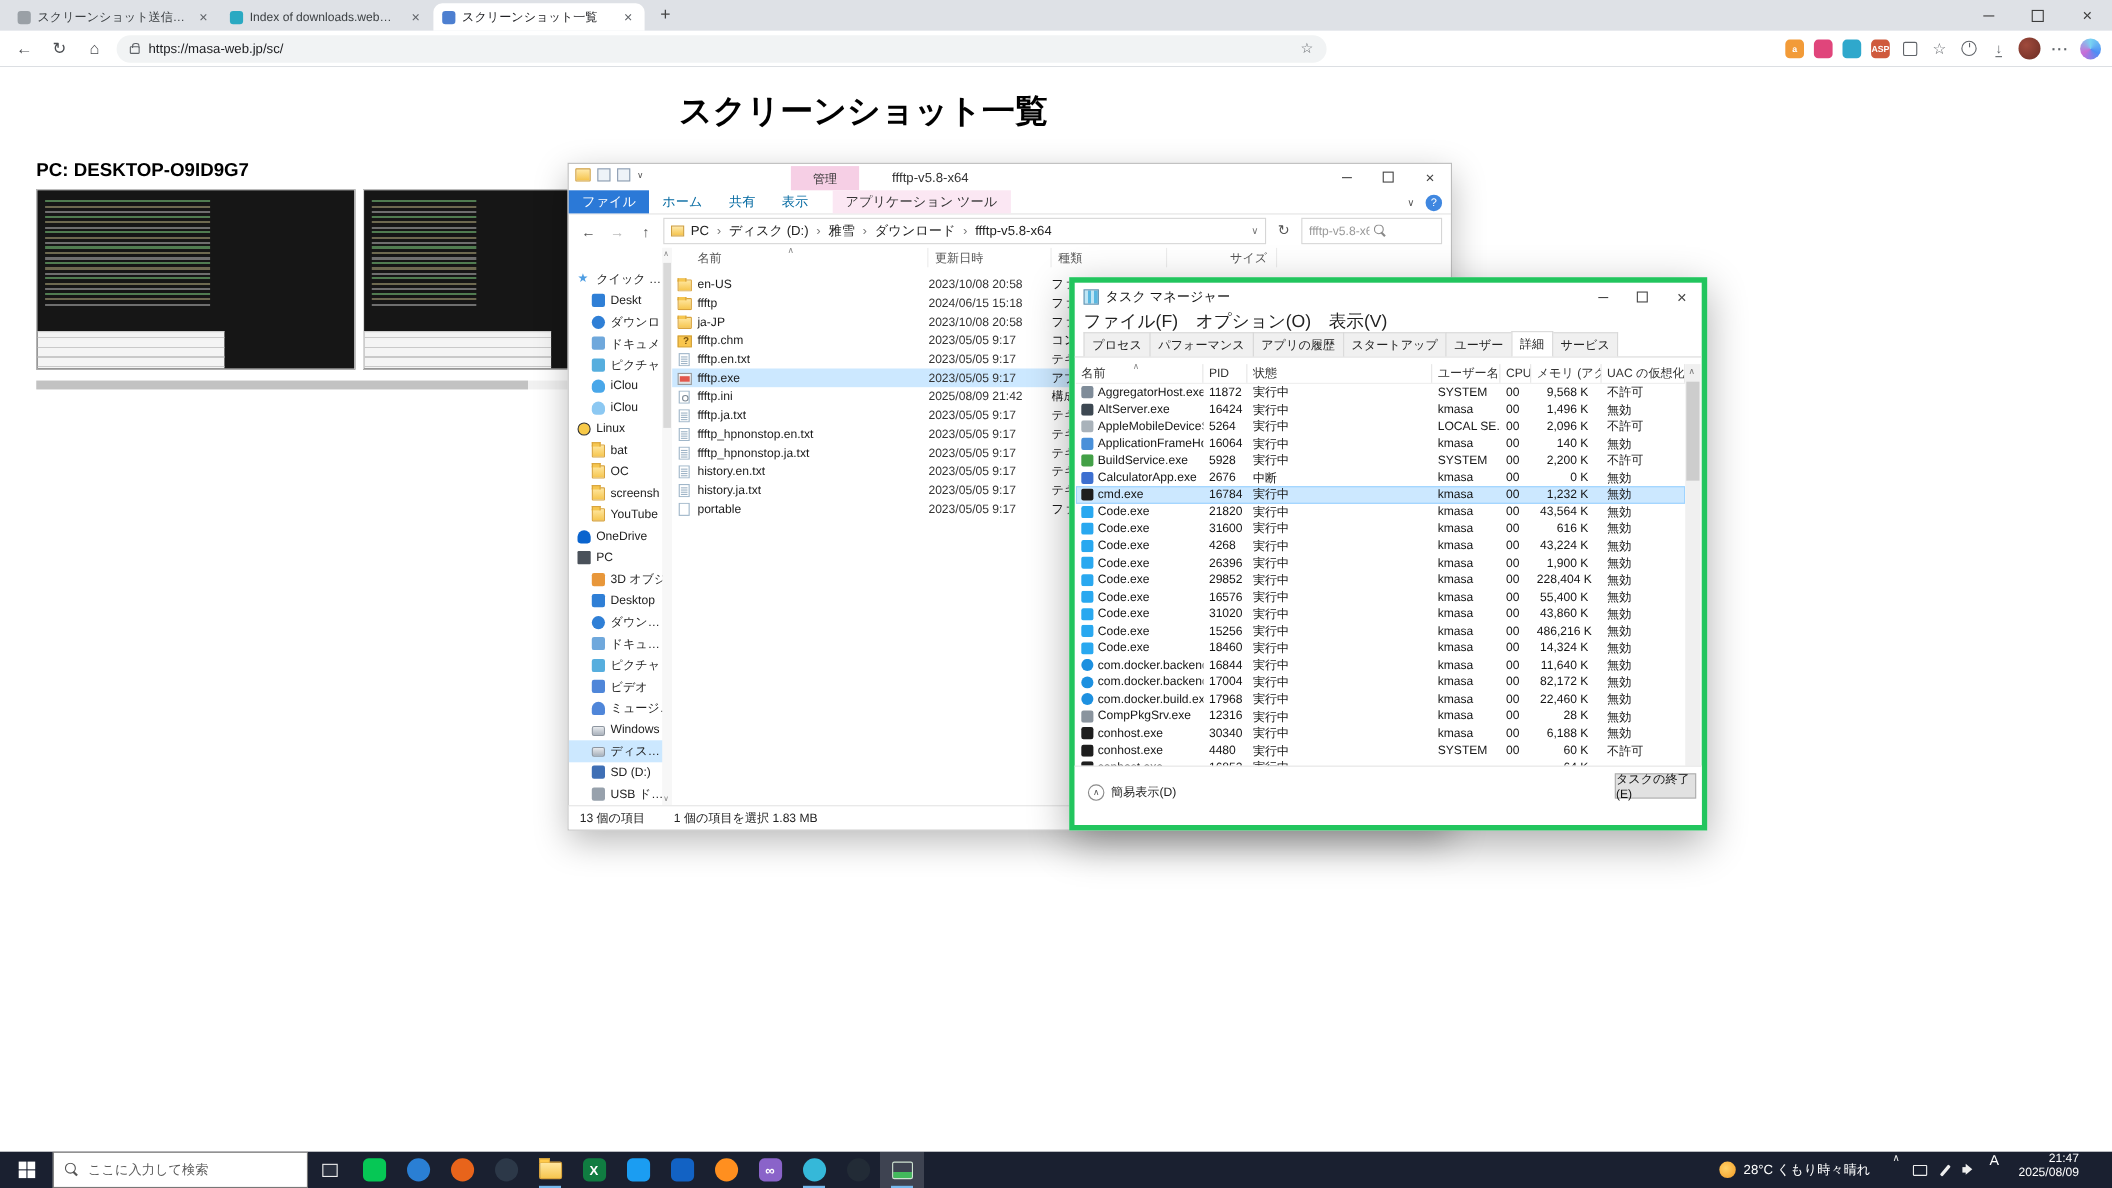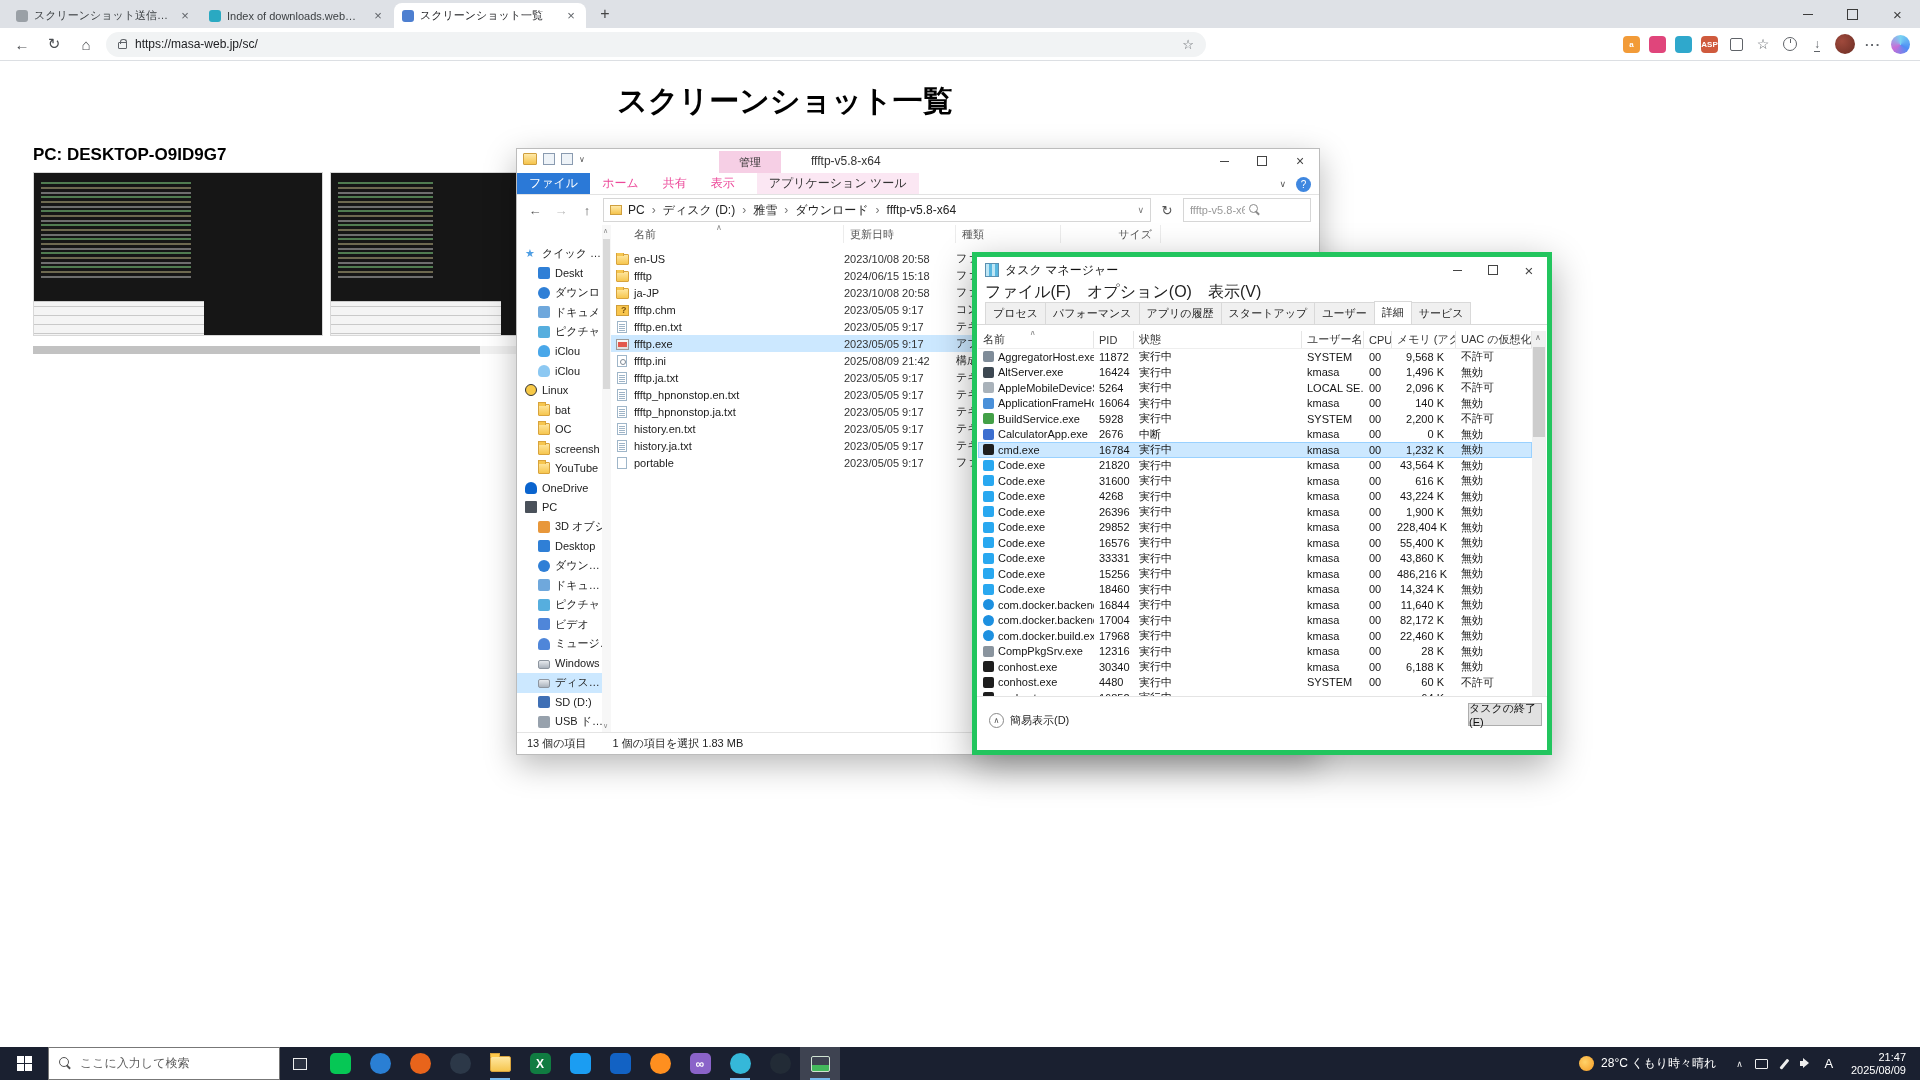--- a/index.html
+++ b/index.html
@@ -71,21 +71,21 @@
 .qat-chev::before{content:"∨"}
 .ex-manage{position:absolute;left:202px;top:2px;width:62px;height:22px;background:var(--contextual,#f6cfe5);color:#333;display:flex;align-items:center;justify-content:center;font-size:11px}
 .ex-title{position:absolute;left:294px;top:5px;font-size:12px;color:#333;white-space:nowrap}
 .ex-caption{position:absolute;right:0;top:0;display:flex;height:24px}
 .exc-btn{width:38px;display:flex;align-items:center;justify-content:center;color:#444}
 .exc-min::before{content:"";width:9px;height:1px;background:#444}
 .exc-max::before{content:"";width:8px;height:8px;border:1px solid #444}
 .exc-close::before{content:"×";font-size:14px}
 
 .ex-ribbon{height:22px;display:flex;align-items:stretch;border-bottom:1px solid #e3e3e3;position:relative}
-.ex-tab{padding:0 12px;display:flex;align-items:center;font-size:12px;color:#ec4899;white-space:nowrap}
+.ex-tab{padding:0 12px;display:flex;align-items:center;font-size:12px;color:#0369a1;white-space:nowrap}
 .ex-tab.ic-file{background:var(--file-tab,#2b79d7);color:#fff}
 .ex-tab.ic-contextual{background:var(--contextual-light,#fbe7f3);color:#333;margin-left:10px}
 .ex-ribbon-right{position:absolute;right:8px;top:0;height:100%;display:flex;align-items:center;gap:10px}
 .rib-chev{font-size:9px;color:#555}
 .rib-chev::before{content:"∨"}
 .rib-help{width:15px;height:15px;border-radius:50%;background:#3f87e0;color:#fff;font-size:10px;display:flex;align-items:center;justify-content:center}
 .rib-help::before{content:"?"}
 
 .ex-addr{height:30px;display:flex;align-items:center;padding:0 8px;gap:6px}
 .addr-btn{width:20px;text-align:center;color:#555;font-size:13px;flex:0 0 auto}
@@ -222,21 +222,21 @@
 .tb-apps{display:flex}
 .tb-app{width:40px;display:flex;align-items:center;justify-content:center;position:relative}
 .tb-app.active{background:rgba(255,255,255,.16)}
 .tb-app.active::after,.tb-app.running::after{content:"";position:absolute;left:10px;right:10px;bottom:0;height:2px;background:var(--running-underline,#76b9ed)}
 .ai{width:21px;height:21px;display:flex;align-items:center;justify-content:center;color:#fff;font-size:12px;font-weight:bold}
 .ai.ic-circle{border-radius:50%}
 .ai.ic-rounded{border-radius:5px}
 .ai.ic-folder{height:16px;border-radius:2px;position:relative;border:1px solid #d8a33c}
 .ai.ic-folder::before{content:"";position:absolute;top:-4px;left:-1px;width:8px;height:3px;background:#ffc94a;border:1px solid #d8a33c;border-bottom:none}
 .ai.ic-taskmgr{width:19px;height:16px;border:1.5px solid #cfe3d2;border-radius:2px;background-image:linear-gradient(to top,#43b95c 0 6px,transparent 6px)}
-.tb-tray{margin-left:auto;display:flex;align-items:center;font-size:12px;padding-right:4px}
+.tb-tray{margin-left:auto;display:flex;align-items:flex-start;font-size:12px;padding-right:20px}
 .tray-weather{display:flex;align-items:center;gap:7px;padding:0 12px;height:100%}
 .sun-ic{width:15px;height:15px;border-radius:50%;background:radial-gradient(circle at 40% 40%,#ffd269,#f59b23)}
 .tray-chev{padding:0 8px;font-size:9px;color:#eee}
 .tray-chev::before{content:"∧"}
 .tray-ic{width:22px;height:100%;display:flex;align-items:center;justify-content:center}
 .net-ic{width:13px;height:10px;border:1.5px solid #eee;border-radius:1px}
 .pen-ic{width:2.5px;height:12px;background:#eee;transform:rotate(40deg);border-radius:1px}
 .spk-ic{position:relative;width:12px;height:11px}
 .spk-ic::before{content:"";position:absolute;left:0;top:3px;width:4px;height:5px;background:#eee}
 .spk-ic::after{content:"";position:absolute;left:3px;top:0;border-top:5.5px solid transparent;border-bottom:5.5px solid transparent;border-left:6px solid #eee}
@@ -900,21 +900,21 @@
             <div class="tm-c">00</div>
             <div class="tm-c tm-cmem">55,400 K</div>
             <div class="tm-c">無効</div>
           </div>
 
           <div class="tm-row tm-grid">
             <div class="tm-c tm-cname">
               <span class="pic" style="background: rgb(41, 168, 240);"></span>
               <span>Code.exe</span>
             </div>
-            <div class="tm-c">33331</div>
+            <div class="tm-c">31020</div>
             <div class="tm-c">実行中</div>
             <div class="tm-c">kmasa</div>
             <div class="tm-c">00</div>
             <div class="tm-c tm-cmem">43,860 K</div>
             <div class="tm-c">無効</div>
           </div>
 
           <div class="tm-row tm-grid">
             <div class="tm-c tm-cname">
               <span class="pic" style="background: rgb(41, 168, 240);"></span>

